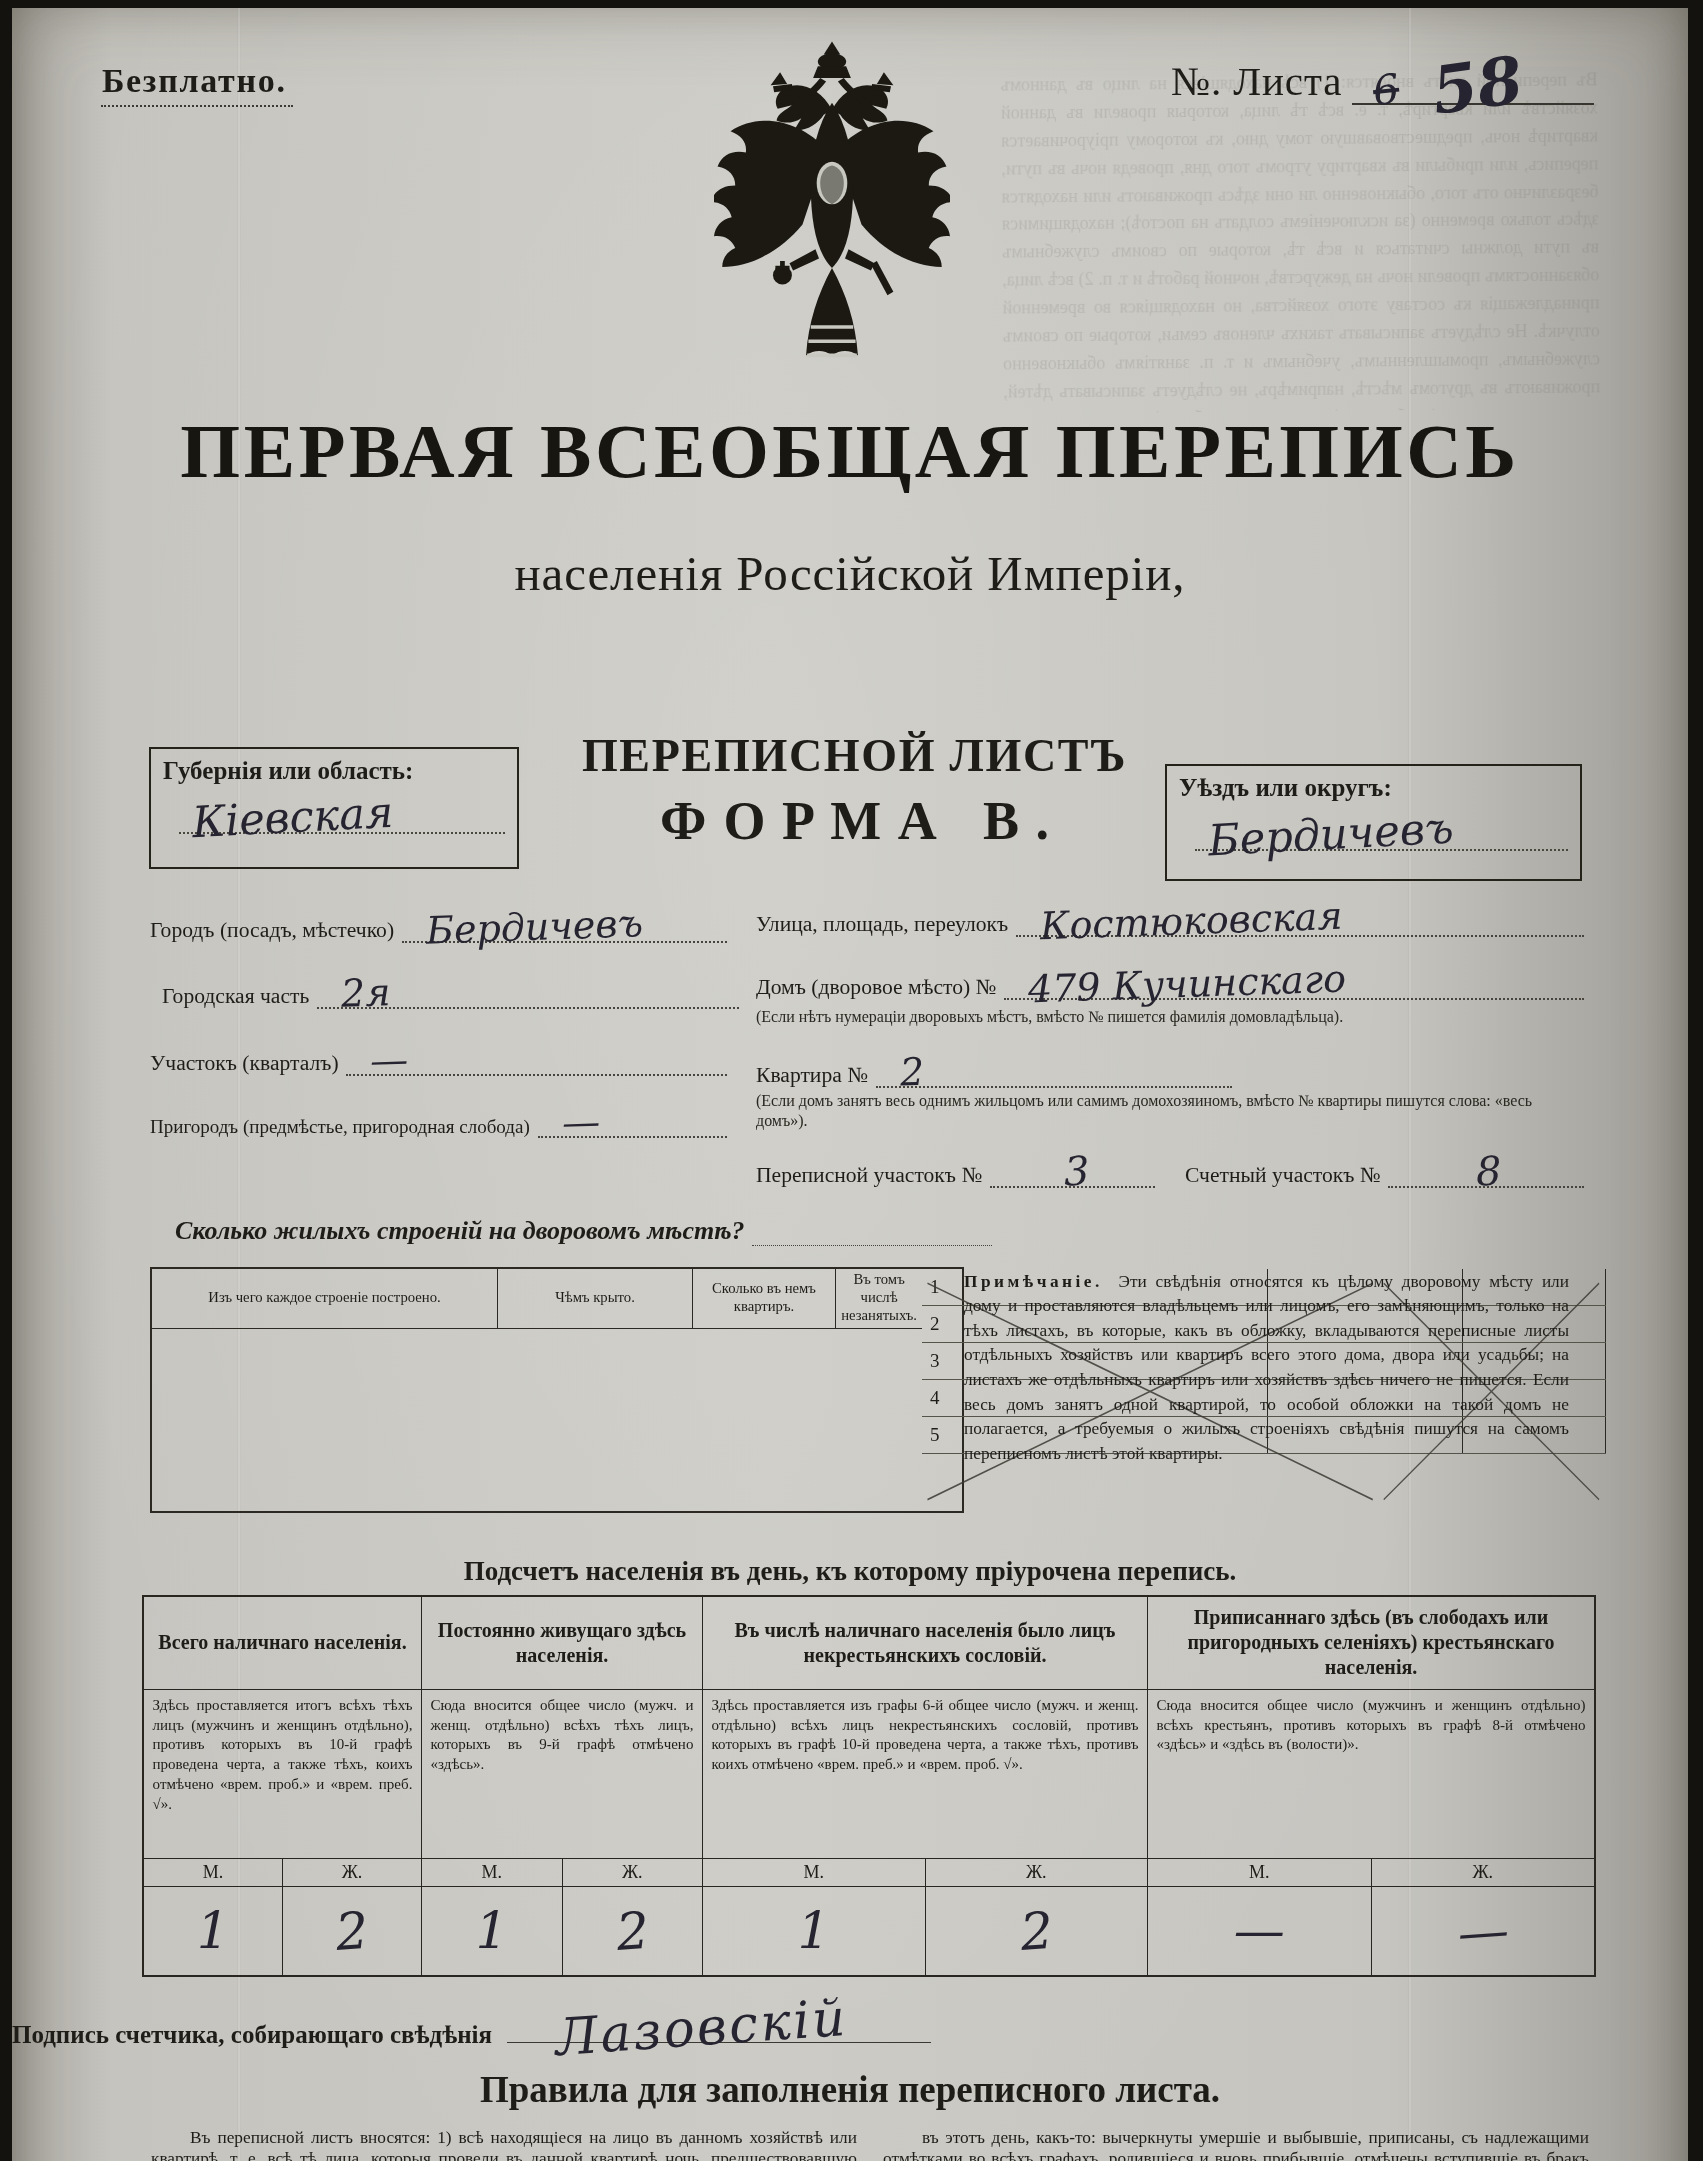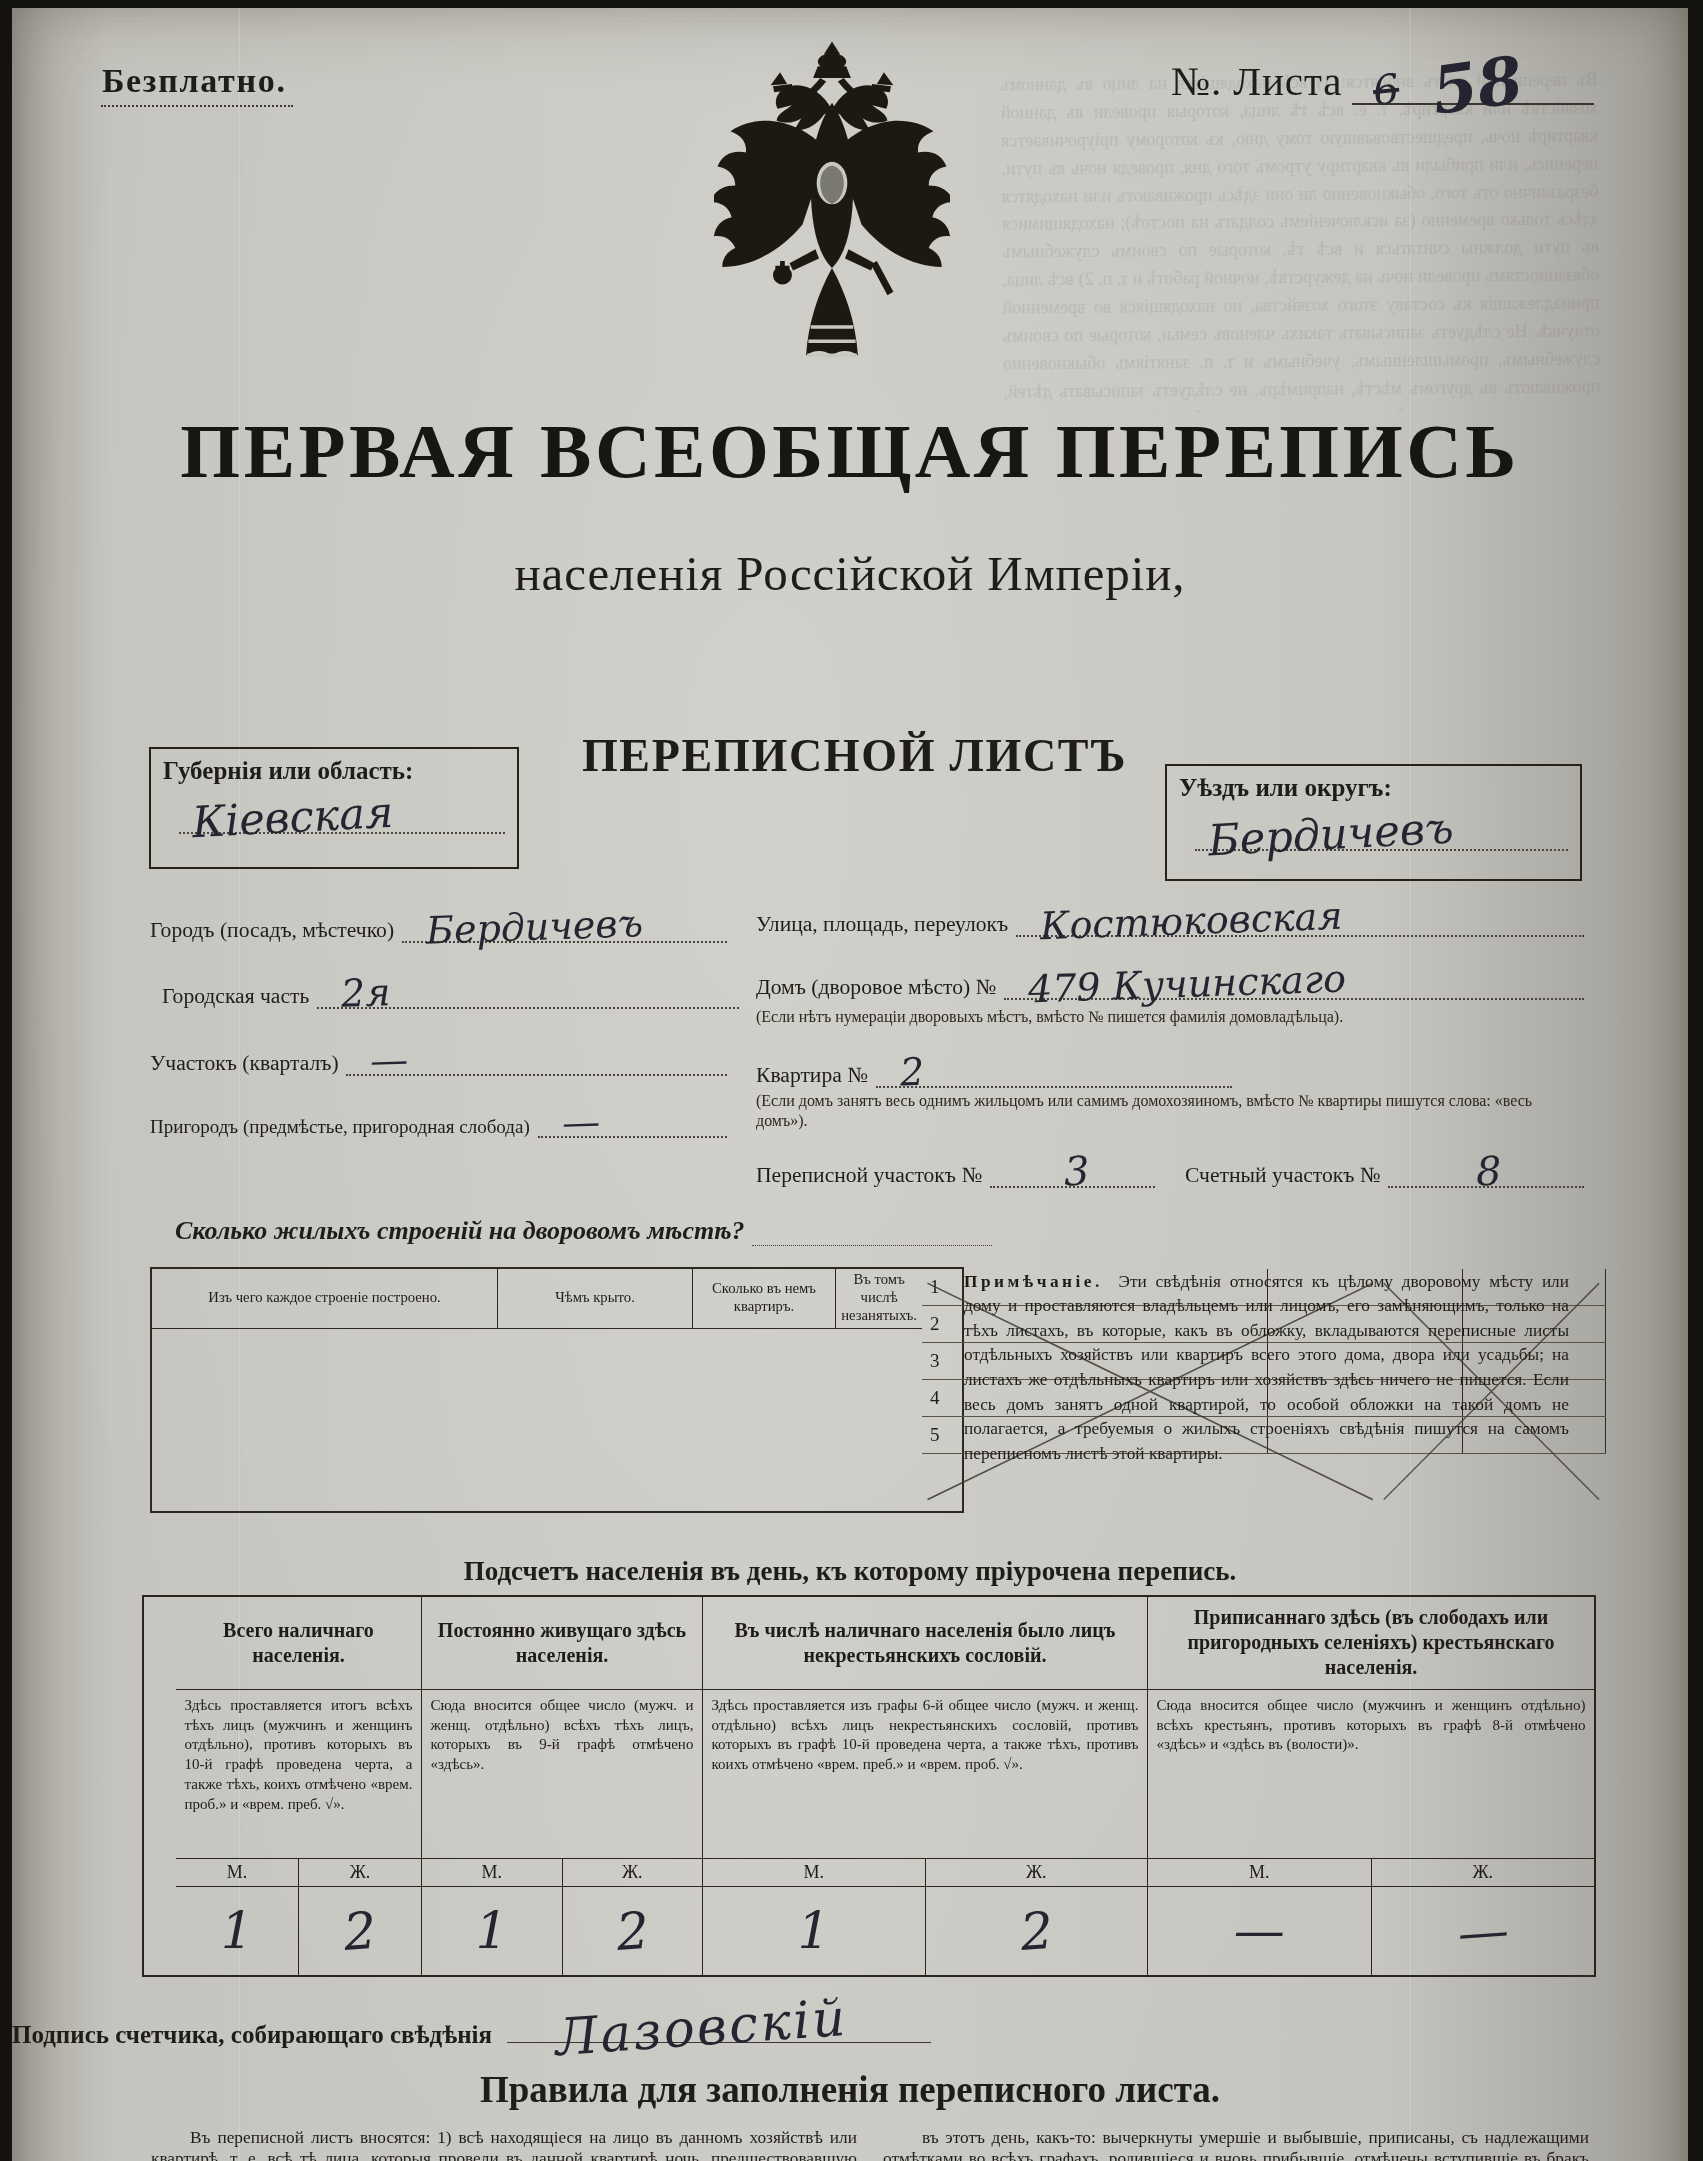--- a/index.html
+++ b/index.html
@@ -110,21 +110,21 @@
   .bnote { position:absolute; left:952px; top:1262px; width:605px;
     font-size:17.3px; line-height:1.42; text-align:justify; }
   .bnote-title { font-weight:bold; letter-spacing:3.5px; margin-right:7px; }
 
   .ptitle { position:absolute; left:0; right:0; top:1548px; text-align:center;
     font-size:27px; font-weight:bold; }
 
   .ptable { position:absolute; left:130px; top:1587px; width:1454px; height:382px;
     border:2.6px solid #28261f; display:flex; background:rgba(255,255,255,0.03); }
   .pgroup { display:flex; flex-direction:column; border-right:1.7px solid #28261f; }
-  .pg1 { width:278px;padding-left:32px; } .pg2 { width:281px; } .pg3 { width:445px; } .pg4 { flex:1; border-right:none; }
+  .pg1 { width:278px; } .pg2 { width:281px; } .pg3 { width:445px; } .pg4 { flex:1; border-right:none; }
   .pghead { height:93px; font-size:20px; font-weight:bold; text-align:center; padding:5.2px 9.5px;
     display:flex; align-items:center; justify-content:center; line-height:1.25; border-bottom:1.3px solid #28261f; }
   .pgdesc { height:169px; font-size:15px; line-height:1.32; text-align:justify; padding:6px 8.6px;
     border-bottom:1.3px solid #28261f; }
   .pgmj { height:28px; display:flex; border-bottom:1.3px solid #28261f; font-size:18px; }
   .pgmj span { flex:1; display:flex; align-items:center; justify-content:center; }
   .pgmj span:first-child { border-right:1.3px solid #28261f; }
   .pgvals { flex:1; display:flex; }
   .pv { flex:1; display:flex; align-items:center; justify-content:center;
     font-size:51px; transform:rotate(-4deg); }
@@ -196,20 +196,21 @@
 
   <div class="box box-province">
     <div class="box-label">Губернія или область:</div>
     <div class="box-value">
       <span class="hw">Кіевская</span>
     </div>
   </div>
 
   <div class="form-title">
     <div class="ft1">ПЕРЕПИСНОЙ ЛИСТЪ</div>
+    <div class="ft2">ФОРМА В.</div>
   </div>
 
   <div class="box box-district">
     <div class="box-label">Уѣздъ или округъ:</div>
     <div class="box-value">
       <span class="hw">Бердичевъ</span>
     </div>
   </div>
 
   <div class="field lf1">

